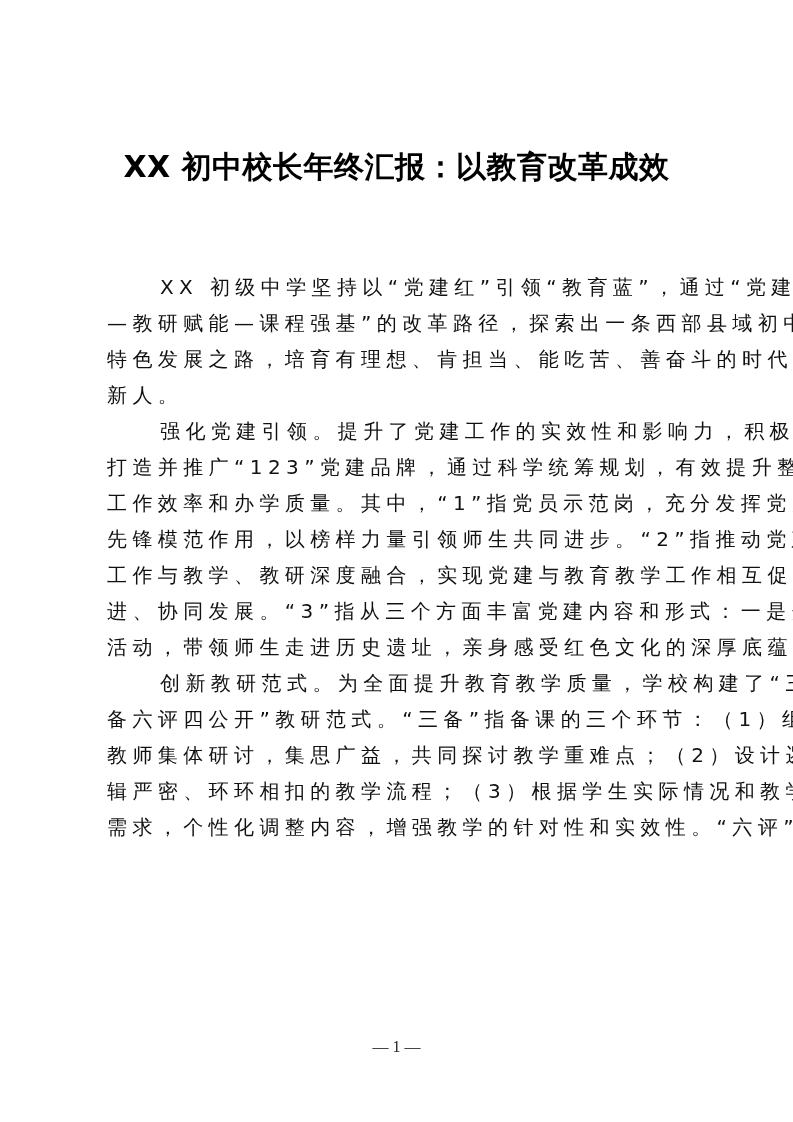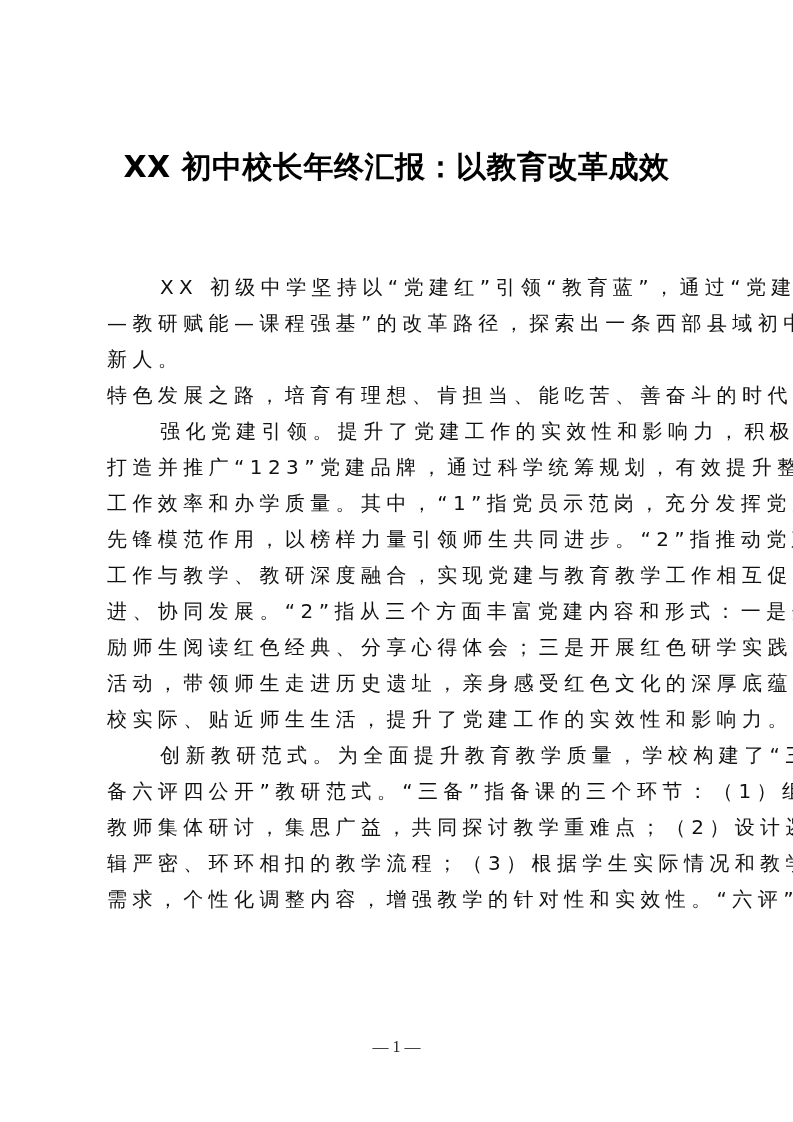--- a/index.html
+++ b/index.html
@@ -87,34 +87,32 @@
 
   <h1 class="title">
     <span class="title-line">XX 初中校长年终汇报：以教育改革成效</span>
   </h1>
 
   <div class="body">
 
     <div class="para">
       <span class="line first">XX 初级中学坚持以“党建红”引领“教育蓝”，通过“党建铸魂</span>
       <span class="line">—教研赋能—课程强基”的改革路径，探索出一条西部县域初中</span>
+      <span class="line">特色发展之路，培育有理想、肯担当、能吃苦、善奋斗的时代</span>
       <span class="line">新人。</span>
-      <span class="line">特色发展之路，培育有理想、肯担当、能吃苦、善奋斗的时代</span>
     </div>
 
     <div class="para">
       <span class="line first">强化党建引领。提升了党建工作的实效性和影响力，积极</span>
       <span class="line">打造并推广“123”党建品牌，通过科学统筹规划，有效提升整体</span>
       <span class="line">工作效率和办学质量。其中，“1”指党员示范岗，充分发挥党员</span>
       <span class="line">先锋模范作用，以榜样力量引领师生共同进步。“2”指推动党建</span>
       <span class="line">工作与教学、教研深度融合，实现党建与教育教学工作相互促</span>
-      <span class="line"><span>进、协同发展。“2”指从三个方面丰富党建内容和形式：</span><span class="bold">一是</span><span>开</span></span>
-      <span class="line"><span>励师生阅读红色经典、分享心得体会；</span><span class="bold">三是</span><span>开展红色研学实践</span></span>
+      <span class="line"><span>进、协同发展。“3”指从三个方面丰富党建内容和形式：</span><span class="bold">一是</span><span>开</span></span>
       <span class="line">活动，带领师生走进历史遗址，亲身感受红色文化的深厚底蕴</span>
-      <span class="line">校实际、贴近师生生活，提升了党建工作的实效性和影响力。</span>
     </div>
 
     <div class="para">
       <span class="line first">创新教研范式。为全面提升教育教学质量，学校构建了“三</span>
       <span class="line">备六评四公开”教研范式。“三备”指备课的三个环节：（1）组织</span>
       <span class="line">教师集体研讨，集思广益，共同探讨教学重难点；（2）设计逻</span>
       <span class="line">辑严密、环环相扣的教学流程；（3）根据学生实际情况和教学</span>
       <span class="line">需求，个性化调整内容，增强教学的针对性和实效性。“六评”</span>
     </div>
 

